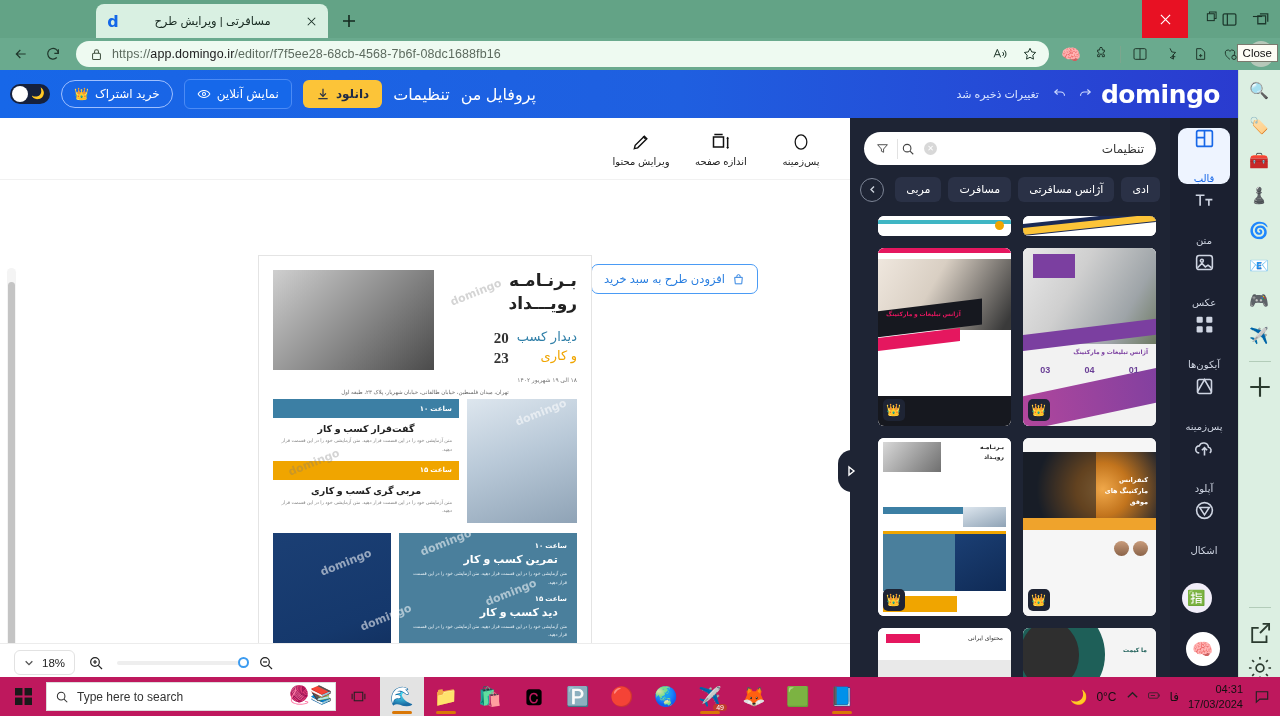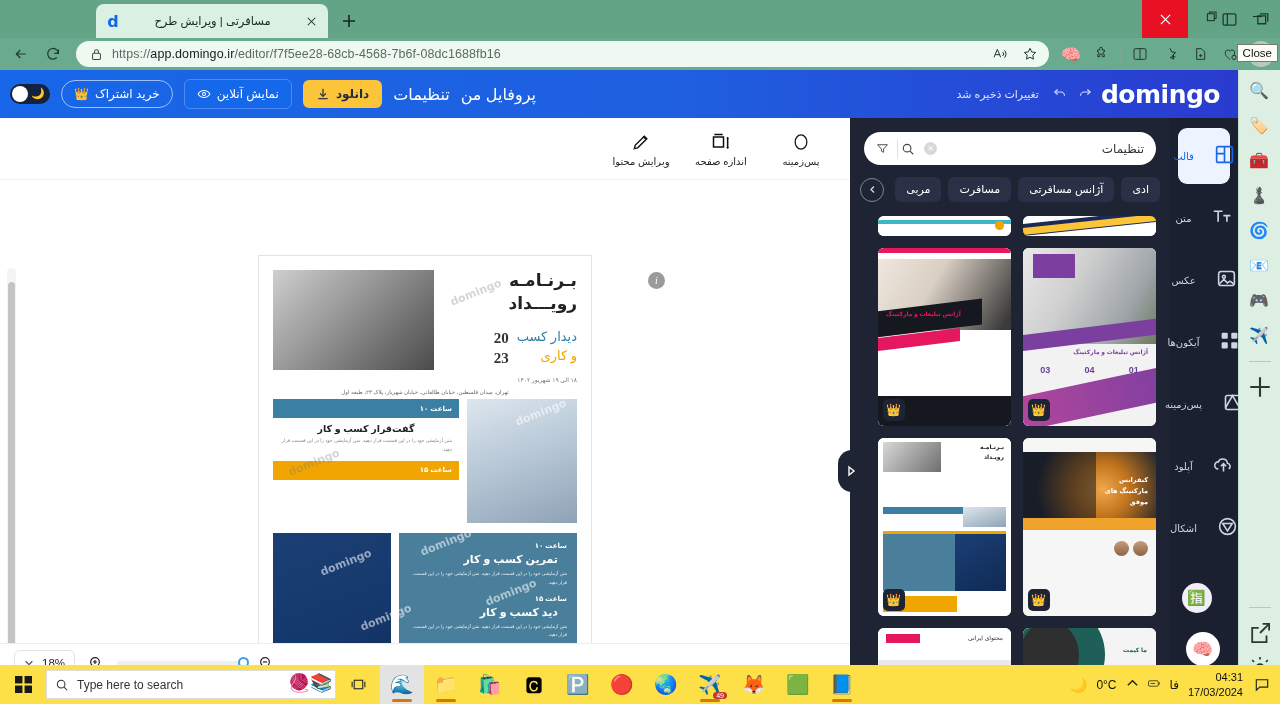--- a/index.html
+++ b/index.html
@@ -311,35 +311,35 @@
   
   #panel-collapse { position: absolute; left: 838px; top: 380px; width: 26px; height: 42px;
                     background: #1e2434; border-radius: 14px 0 0 14px;
                     display: flex; align-items: center; justify-content: center; color: #fff; }
   #panel-collapse svg { width: 12px; height: 12px; }
 
   
   #app-nav { position: absolute; left: 1170px; top: 48px; width: 68px; height: 563px;
              background: #1b2030; display: flex; flex-direction: column; align-items: center;
              padding-top: 10px; gap: 6px; }
-  .nav-item { width: 52px; height: 56px; border-radius: 9px; display: flex; 
+  .nav-item { width: 52px; height: 56px; border-radius: 9px; display: flex; flex-direction: column;
               align-items: center; justify-content: center; gap: 20px; color: #cfd5e2; }
   .nav-item.active { background: #eef4ff; color: #1767e8; }
   .nav-item .ic svg { width: 21px; height: 21px; }
   .nav-item .lb { font-size: 10px; white-space: nowrap; }
   #float-translate { position: absolute; left: 1182px; top: 583px; width: 30px; height: 30px;
                      border-radius: 50%; background: #f2eef9; display: flex; align-items: center;
                      justify-content: center; font-size: 15px; }
   #float-copilot { position: absolute; left: 1186px; top: 632px; width: 34px; height: 34px;
                    border-radius: 50%; background: #fff; display: flex; align-items: center;
                    justify-content: center; font-size: 17px; }
 
   
-  #taskbar { position: absolute; left: 0; bottom: 16px; width: 1280px; height: 39px;
-             background: #fde047; display: flex; align-items: center; direction: ltr; }
+  #taskbar { position: absolute; left: 0; bottom: 4px; width: 1280px; height: 39px;
+             background: #be185d; display: flex; align-items: center; direction: ltr; }
   #start-btn { width: 46px; height: 39px; display: flex; align-items: center; justify-content: center; }
   #start-btn svg { width: 17px; height: 17px; }
   #tb-search { width: 290px; height: 29px; background: #fff; border: 1px solid #dcdcdc;
                display: flex; align-items: center; padding: 0 8px; gap: 8px; position: relative; }
   #tb-search svg { width: 14px; height: 14px; color: #333; }
   #tb-search .ph { font-size: 12px; color: #333; }
   #tb-search .deco { position: absolute; right: 2px; top: 1px; font-size: 18px; }
   .tb-app { width: 44px; height: 39px; display: flex; align-items: center; justify-content: center;
             font-size: 19px; position: relative; }
   .tb-app.active { background: #e3e3e3; }
@@ -601,20 +601,27 @@
     </div>
   </div>
 
   <div id="canvas-area">
 
     <div id="left-scrollbar">
       <div class="thumb"></div>
     </div>
 
     <div id="info-dot">i</div>
+    <button id="cart-btn">
+      <svg viewBox="0 0 24 24" fill="none" stroke="currentColor" stroke-width="1.8">
+        <path d="M5 8h14l-1 12H6z"></path>
+          <path d="M9 8V6a3 3 0 016 0v2"></path>
+      </svg>
+      <span>افزودن طرح به سبد خرید</span>
+    </button>
 
     <div id="poster">
       <div class="pt-head">
         <div class="pt-left">
           <div class="pt-title">بـرنـامـه</div>
           <div class="pt-title">رویـــداد</div>
           <div class="pt-sub">
             <div>
               <div class="txt c1">دیدار کسب</div>
               <div class="txt c2">و کاری</div>
@@ -636,20 +643,24 @@
           <div class="sched-bar blue">
               <span>ساعت ۱۰</span>
             </div>
           <div class="sched-row">
             <div class="ttl">گفت‌قرار کسب و کار</div>
             <div class="txt">متن آزمایشی خود را در این قسمت قرار دهید. متن آزمایشی خود را در این قسمت قرار دهید.</div>
           </div>
           <div class="sched-bar orange">
               <span>ساعت ۱۵</span>
             </div>
+          <div class="sched-row">
+            <div class="ttl">مربی گری کسب و کاری</div>
+            <div class="txt">متن آزمایشی خود را در این قسمت قرار دهید. متن آزمایشی خود را در این قسمت قرار دهید.</div>
+          </div>
         </div>
       </div>
 
       <div class="pt-lower">
         <div class="lower-blue">
           <div class="hr">ساعت ۱۰</div>
           <div class="tt">تمرین کسب و کار</div>
           <div class="bd">متن آزمایشی خود را در این قسمت قرار دهید. متن آزمایشی خود را در این قسمت قرار دهید.</div>
           <div class="hr" style="margin-top:8px">ساعت ۱۵</div>
           <div class="tt">دید کسب و کار</div>

